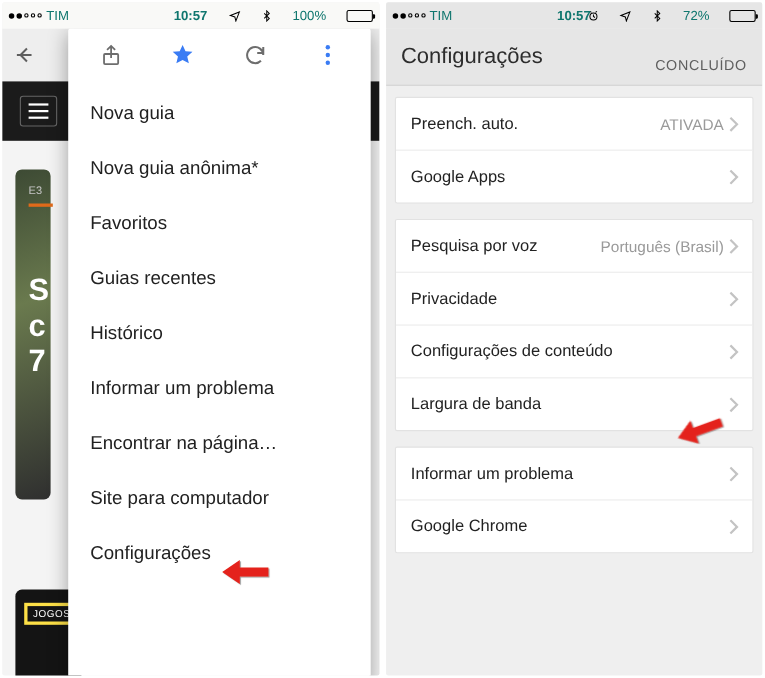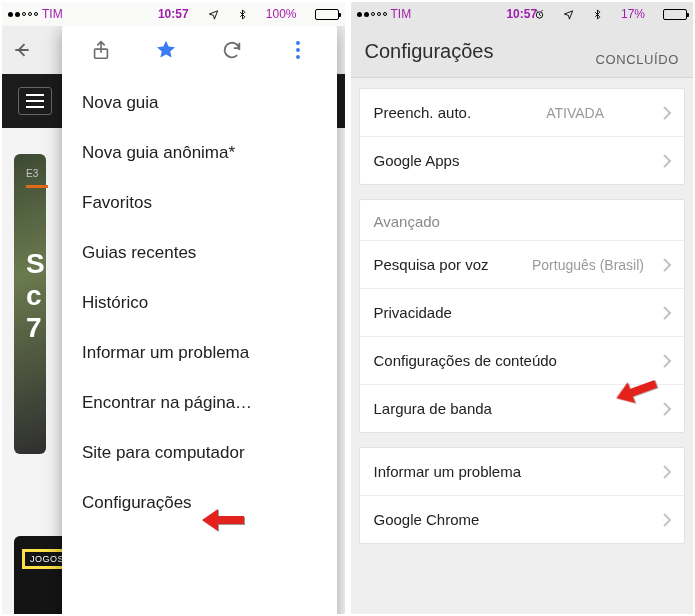--- a/index.html
+++ b/index.html
@@ -29,21 +29,21 @@
   }
   
   .status-bar {
     height: 24px;
     display: flex;
     align-items: center;
     justify-content: space-between;
     padding: 0 6px;
     font-size: 12px;
     font-weight: 500;
-    color: #a21caf;
+    color: #0f766e;
     background: #f9f9f7;
     position: relative;
     z-index: 30;
   }
   .status-bar.gray { background: #e6e6e6; }
   .status-left { display: flex; align-items: center; gap: 4px; }
   .status-right { display: flex; align-items: center; gap: 18px; }
   .dots { display: inline-flex; gap: 2px; align-items: center; }
   .dot { width: 5px; height: 5px; border-radius: 50%; background: #000; }
   .dot.empty { background: transparent; border: 1px solid #000; width: 4px; height: 4px; }
@@ -130,22 +130,22 @@
   .group.first { margin-top: 10px; }
   .section-header {
     padding: 13px 14px 10px; font-size: 15px; color:#8a8a8a;
   }
   .row {
     display:flex; align-items:center; justify-content: space-between;
     padding: 15px 12px 15px 14px; font-size: 15px; color:#222;
     border-top: 1px solid #ececec;
     position: relative;
   }
-  .row:first-child { border-top: none; gap: 40px; }
-  .row .val { color:#9a9a9a; font-size: 14px; margin-left:auto; margin-right: 18px; white-space: nowrap;}
+  .row:first-child { border-top: none; }
+  .row .val { color:#9a9a9a; font-size: 14px; margin-left:auto; margin-right: 4px; white-space: nowrap;}
   .chev { color:#c3c3c3; }
   .chev svg { width: 10px; height: 14px; display:block;}
 </style>
 </head>
 <body>
 
 <div class="container">
 
   <div class="phone left">
     <div class="status-bar">
@@ -267,21 +267,21 @@
         <span class="sb-ico"><svg viewBox="0 0 24 24" fill="none" stroke="#000" stroke-width="2">
               <circle cx="12" cy="13" r="7"></circle>
               <path d="M12 9v4l3 2M5 3l3 2M19 3l-3 2"></path>
             </svg></span>
         <span class="sb-ico"><svg viewBox="0 0 24 24" fill="none" stroke="#000" stroke-width="2">
               <path d="M3 11l18-7-7 18-2-8-9-3z"></path>
             </svg></span>
         <span class="sb-ico"><svg viewBox="0 0 24 24" fill="none" stroke="#000" stroke-width="2">
               <path d="M7 7l10 10-5 5V2l5 5L7 17"></path>
             </svg></span>
-        <span>17%</span>
+        <span>72%</span>
         <span class="battery"><span class="fill" style="width:99%"></span></span>
       </div>
     </div>
 
     <div class="settings-header">
       <span class="title">Configurações</span>
       <span class="done">CONCLUÍDO</span>
     </div>
 
     <div class="settings-body">
@@ -299,21 +299,20 @@
           <span>Google Apps</span>
           <span class="chev">
               <svg viewBox="0 0 10 14">
                 <path d="M2 1l6 6-6 6" fill="none" stroke="currentColor" stroke-width="2"></path>
               </svg>
             </span>
         </div>
       </div>
 
       <div class="group">
-        <div class="section-header">Avançado</div>
         <div class="row">
           <span>Pesquisa por voz</span>
           <span class="val">Português (Brasil)</span>
           <span class="chev">
               <svg viewBox="0 0 10 14">
                 <path d="M2 1l6 6-6 6" fill="none" stroke="currentColor" stroke-width="2"></path>
               </svg>
             </span>
         </div>
         <div class="row">

